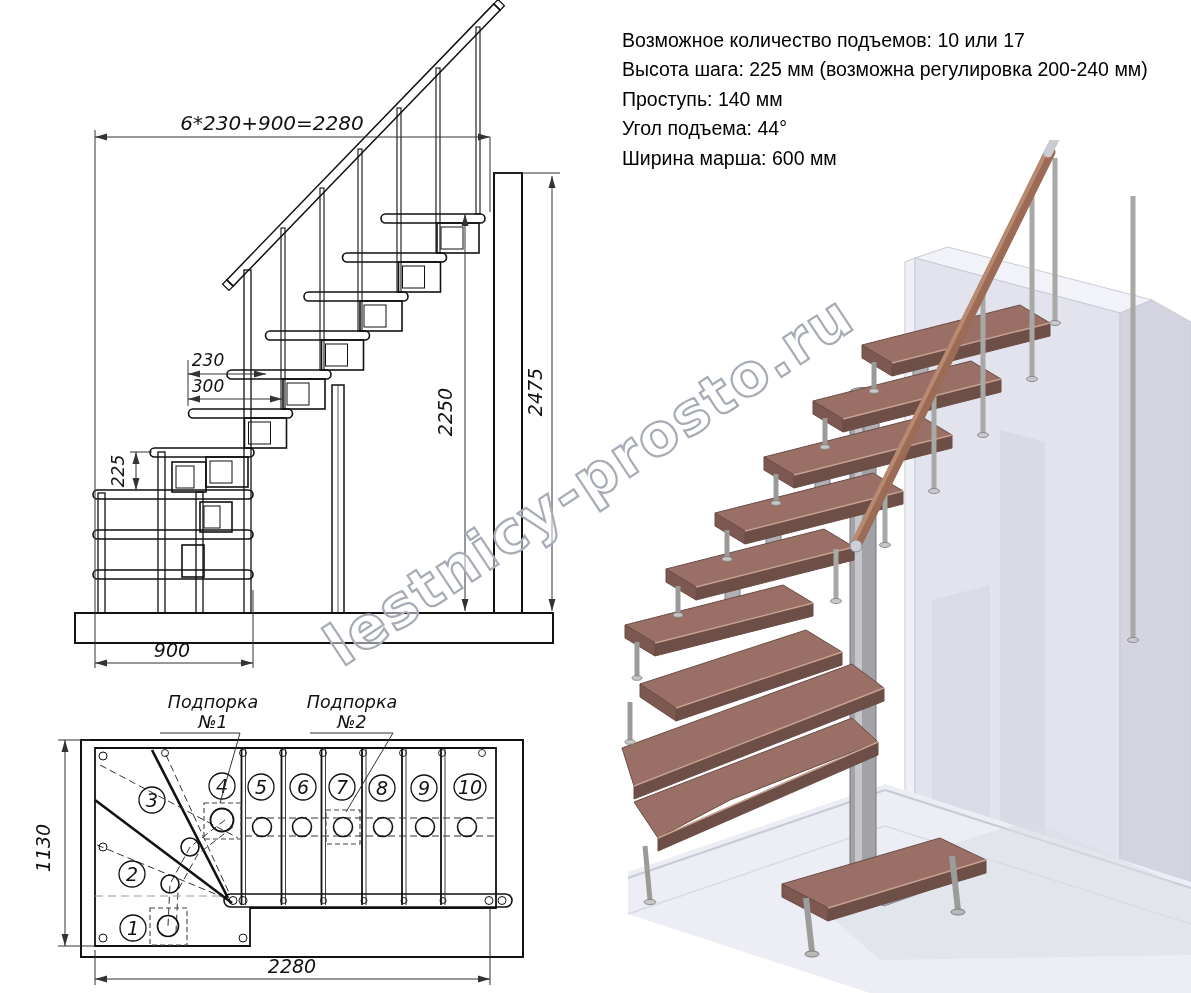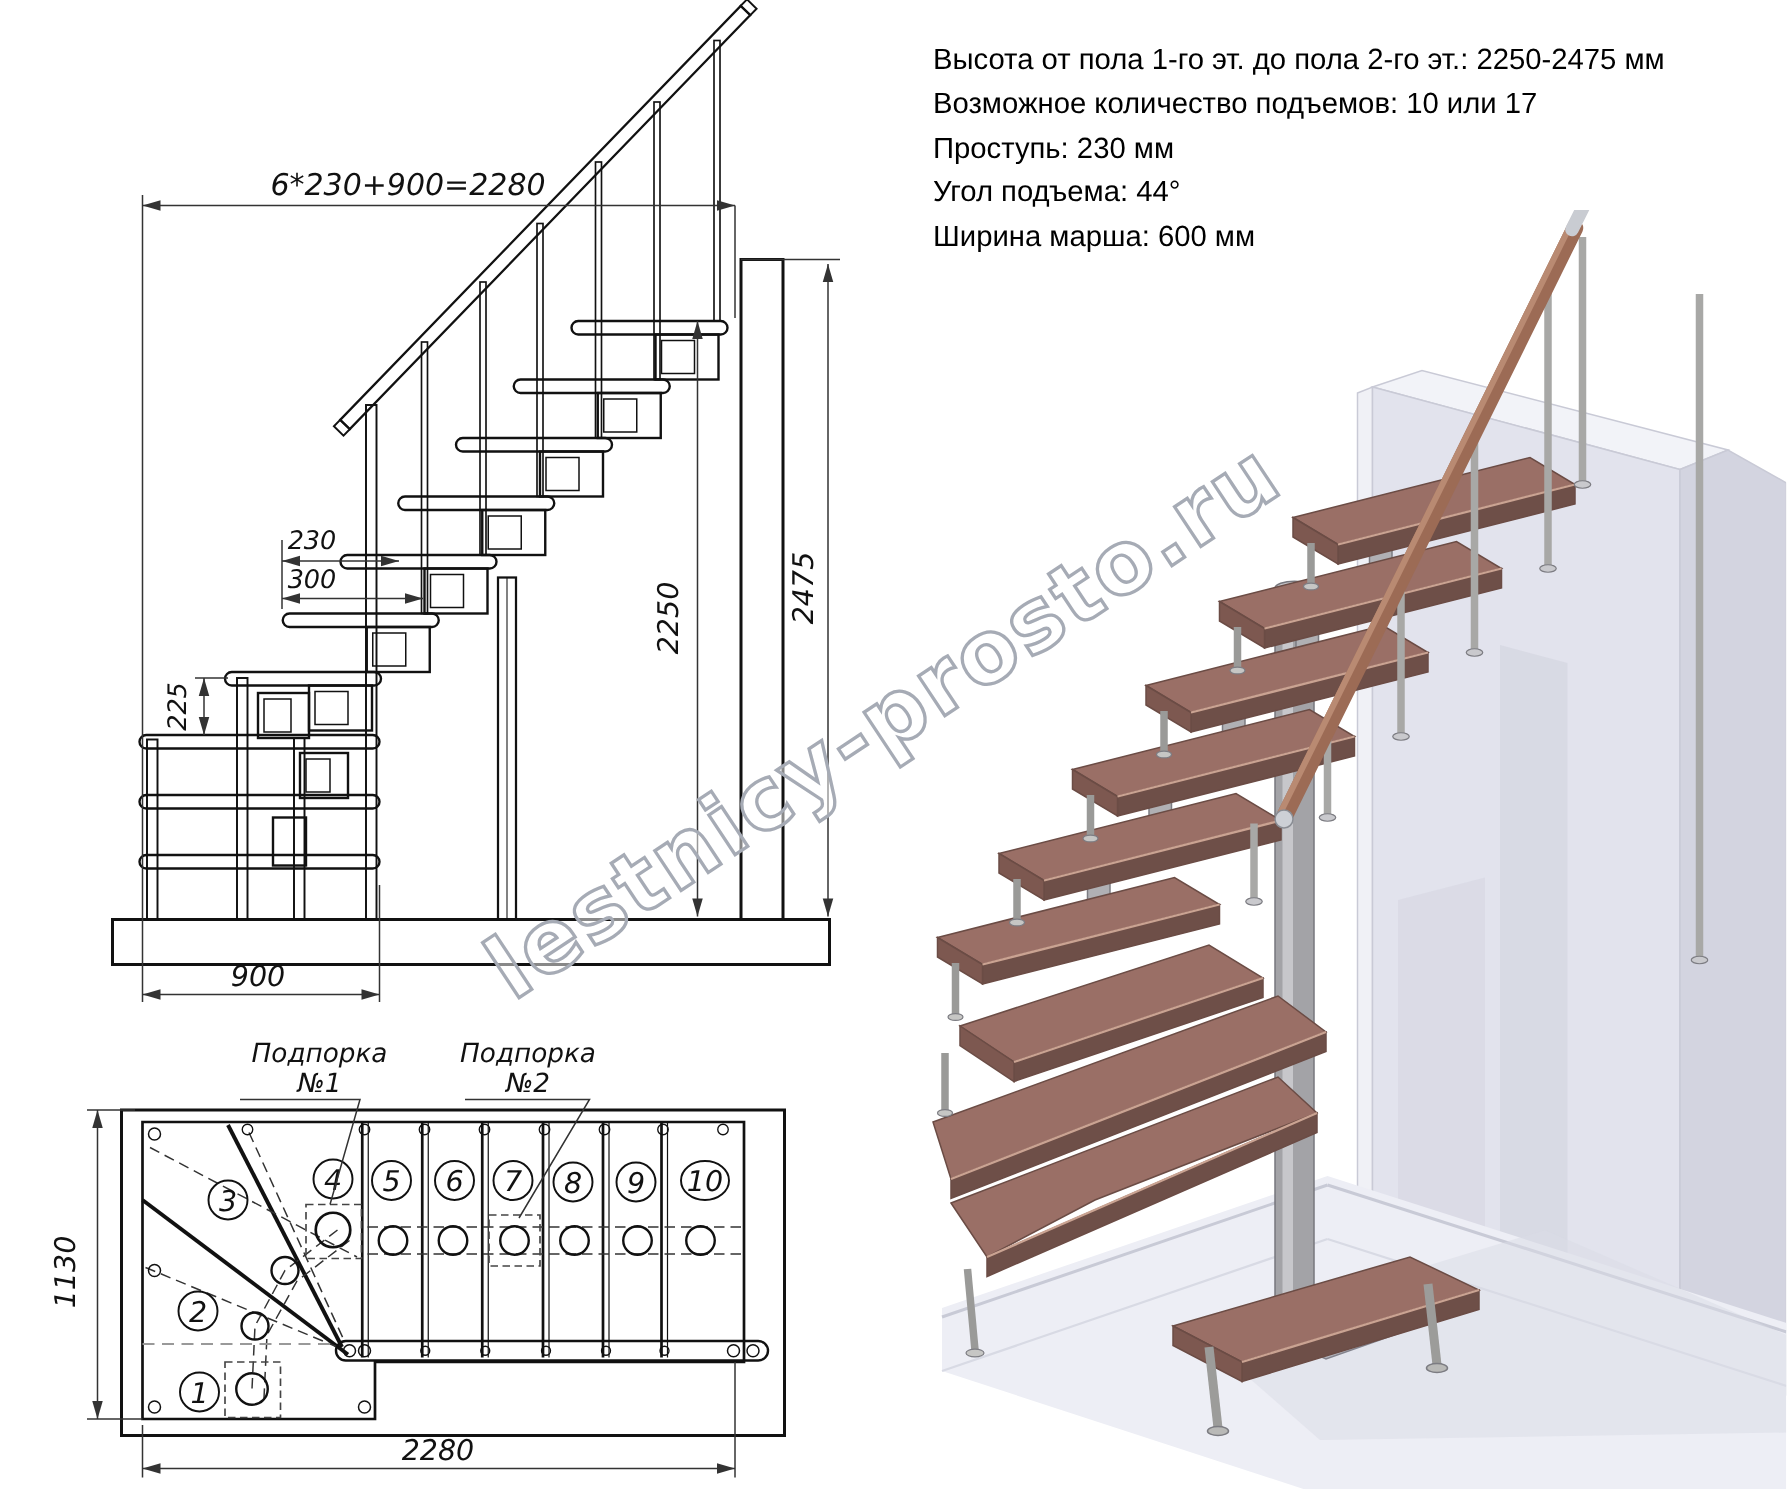--- a/index.html
+++ b/index.html
@@ -13,23 +13,23 @@
   .lbl{font-style:italic;fill:#111;}
   .thin{stroke:#333;stroke-width:1;fill:none;}
   .draw{stroke:#111;fill:none;}
 </style>
 </head>
 <body>
 
 <div id="page">
 
   <div id="specs" class="abs">
-    <div>Высота от пола 1-го эт. до пола 2-го эт.: 2250-2475 мм</div>
     <div>Возможное количество подъемов: 10 или 17</div>
-    <div>Проступь: 230 мм</div>
+    <div>Высота шага: 225 мм (возможна регулировка 200-240 мм)</div>
+    <div>Проступь: 140 мм</div>
     <div>Угол подъема: 44°</div>
     <div>Ширина марша: 600 мм</div>
   </div>
 
   <svg class="abs" style="left:0;top:0" width="620" height="690" viewBox="0 0 620 690">
 
     <rect x="75" y="613" width="478" height="30" class="draw" stroke-width="2"></rect>
 
     <rect x="494" y="173" width="28" height="440" class="draw" stroke-width="2"></rect>
     <line x1="494" y1="173" x2="560" y2="173" class="thin"></line>

